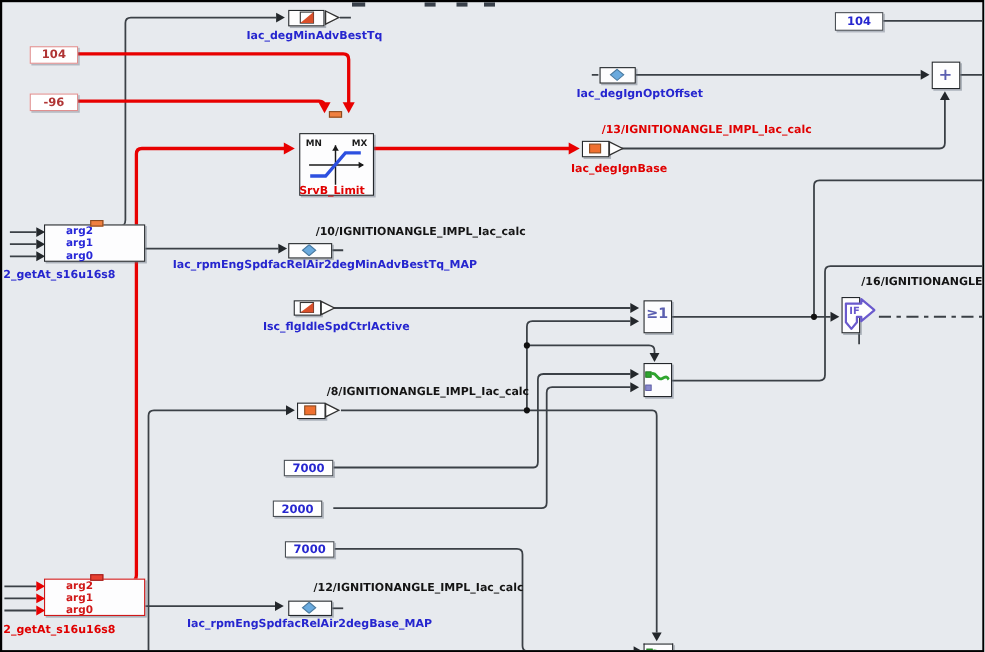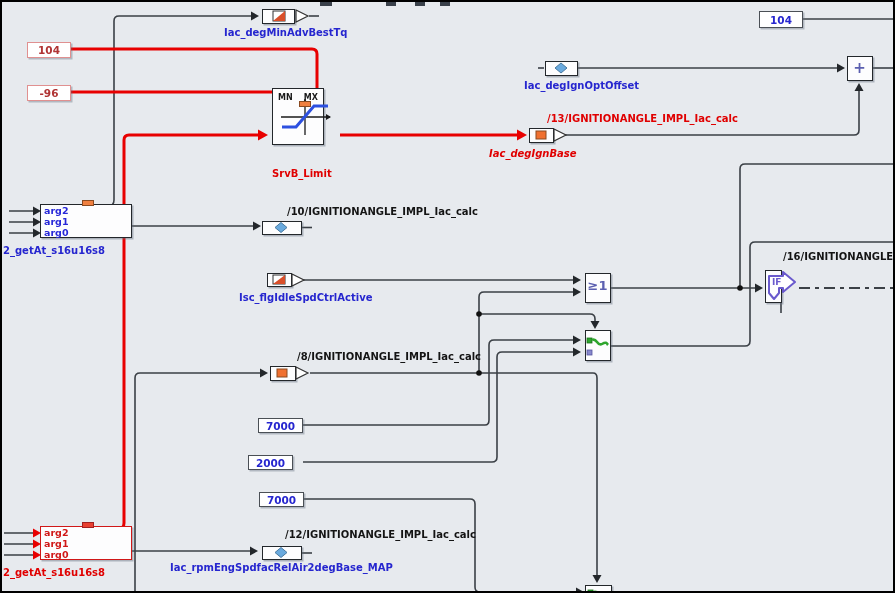--- a/index.html
+++ b/index.html
@@ -7,21 +7,21 @@
   #wires{position:absolute;left:0;top:0;}
   .lbl{position:absolute;font:bold 10px "DejaVu Sans",sans-serif;white-space:nowrap;letter-spacing:0;}
   .lbl.blue{color:#2626cf;}
   .lbl.red{color:#e00000;}
   .lbl.black{color:#141414;}
   .lbl.center{text-align:left;}
   .blk{position:absolute;background:#fdfdfe;border:1.5px solid #23272b;box-sizing:border-box;box-shadow:1.5px 1.5px 0 rgba(100,110,125,.45);}
   .blk.redsel{border-color:#d01818;}
   .cbox{position:absolute;background:#fff;border:1px solid #4a4f55;box-sizing:border-box;text-align:center;font:bold 10.5px "DejaVu Sans",sans-serif;color:#2626cf;box-shadow:1.5px 1.5px 0 rgba(100,110,125,.4);line-height:14px;}
   .cbox.redc{border-color:#e09090;color:#b03434;}
-  .argrow{font:bold 9.5px "DejaVu Sans",sans-serif;height:11px;line-height:11px;padding-left:3px;color:#2727d8;}
+  .argrow{font:bold 9.5px "DejaVu Sans",sans-serif;height:11px;line-height:11px;padding-left:19px;color:#2727d8;}
   .redsel .argrow{color:#d01818;}
   .port{position:absolute;width:12px;height:6px;background:#f08040;border:1px solid #8a4a20;box-sizing:border-box;}
   .port.redp{background:#e84030;border-color:#a02020;}
   .opsym{position:absolute;font:bold 15px "DejaVu Sans",sans-serif;color:#5b5fb0;text-align:center;}
   .mnmx{position:absolute;font:bold 8px "DejaVu Sans",sans-serif;color:#1a1a1a;}
   .topdash{position:absolute;top:0;height:4px;background:#39404a;}
 </style>
 </head>
 <body>
 
@@ -108,21 +108,21 @@
     </svg>
   </div>
   <svg width="16" height="14" style="position:absolute;left:293px;top:7px;">
     <polygon points="1,1 13,7 1,13" fill="#fff" stroke="#333" stroke-width="1.2"></polygon>
   </svg>
   <div class="lbl blue center" style="left:222px;top:25px;width:132px;">Iac_degMinAdvBestTq</div>
 
   <div class="cbox redc" style="left:25px;top:40px;width:44px;height:16px;">104</div>
   <div class="cbox redc" style="left:25px;top:83px;width:44px;height:16px;">-96</div>
 
-  <div class="blk" style="left:270px;top:86px;width:52px;height:57px;">
+  <div class="blk" style="left:270px;top:119px;width:68px;height:57px;">
     <span class="mnmx" style="left:5px;top:4px;">MN</span>
     <span class="mnmx" style="right:5px;top:4px;">MX</span>
     <svg width="64" height="52" style="position:absolute;left:0;top:2px;">
       <line x1="32" y1="8" x2="32" y2="44" stroke="#1a1a1a" stroke-width="1.3"></line>
       <path d="M 32,8 l -3,5 h 6 z" fill="#1a1a1a"></path>
       <line x1="8" y1="26" x2="57" y2="26" stroke="#1a1a1a" stroke-width="1.3"></line>
       <path d="M 58,26 l -5,-3 v 6 z" fill="#1a1a1a"></path>
       <path d="M 9,36 L 23,36 L 41,15 L 55,15" stroke="#2d50e0" stroke-width="3" fill="none"></path>
     </svg>
   </div>
@@ -138,41 +138,42 @@
 
   <div class="lbl red" style="left:545px;top:111px;">/13/IGNITIONANGLE_IMPL_Iac_calc</div>
   <div class="blk" style="left:527px;top:126px;width:25px;height:15px;">
     <svg width="22" height="12" style="position:absolute;left:0;top:0;">
       <rect x="6" y="2" width="10" height="8" fill="#f07030" stroke="#8a4a20" stroke-width="1"></rect>
     </svg>
   </div>
   <svg width="16" height="14" style="position:absolute;left:551px;top:126px;">
     <polygon points="1,1 13,7 1,13" fill="#fff" stroke="#333" stroke-width="1.2"></polygon>
   </svg>
-  <div class="lbl red" style="left:487px;top:146px;font-style:italic;">Iac_degIgnBase</div>
+  <div class="lbl red" style="left:517px;top:146px;">Iac_degIgnBase</div>
 
   <div class="cbox" style="left:757px;top:9px;width:44px;height:17px;line-height:16px;">104</div>
   <div class="blk" style="left:845px;top:54px;width:26px;height:25px;">
     <span class="opsym" style="left:0;top:2px;width:23px;">+</span>
   </div>
 
   <div class="blk" style="left:38px;top:202px;width:92px;height:34px;">
     <div class="argrow">arg2</div>
     <div class="argrow">arg1</div>
     <div class="argrow">arg0</div>
   </div>
   <div class="port" style="left:80px;top:198px;"></div>
   <div class="lbl blue" style="left:1px;top:243px;">2_getAt_s16u16s8</div>
 
   <div class="lbl black" style="left:285px;top:204px;">/10/IGNITIONANGLE_IMPL_Iac_calc</div>
   <div class="blk" style="left:260px;top:219px;width:40px;height:14px;">
     <svg width="37" height="11" style="position:absolute;left:0;top:0;">
       <polygon points="18,0.5 24,5.5 18,10.5 12,5.5" fill="#6aaade" stroke="#4a7aa0" stroke-width="1"></polygon>
     </svg>
   </div>
+  <div class="lbl blue" style="left:155px;top:234px;">Iac_rpmEngSpdfacRelAir2degMinAdvBestTq_MAP</div>
 
   <div class="blk" style="left:265px;top:271px;width:25px;height:14px;">
     <svg width="22" height="11" style="position:absolute;left:0;top:0;">
       <rect x="5" y="1" width="12" height="9" fill="#fff" stroke="#333" stroke-width="1"></rect>
       <polygon points="17,1 17,10 5,10" fill="#d94f2a"></polygon>
     </svg>
   </div>
   <svg width="16" height="14" style="position:absolute;left:289px;top:271px;">
     <polygon points="1,1 13,7 1,13" fill="#fff" stroke="#333" stroke-width="1.2"></polygon>
   </svg>

